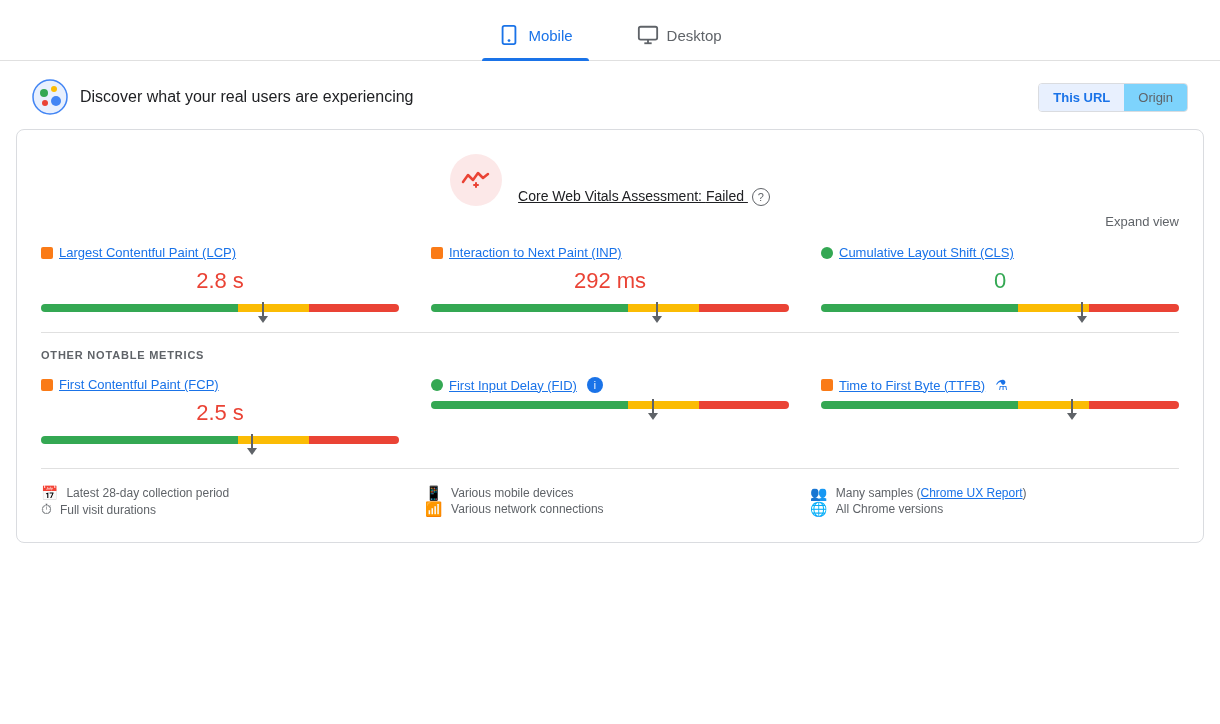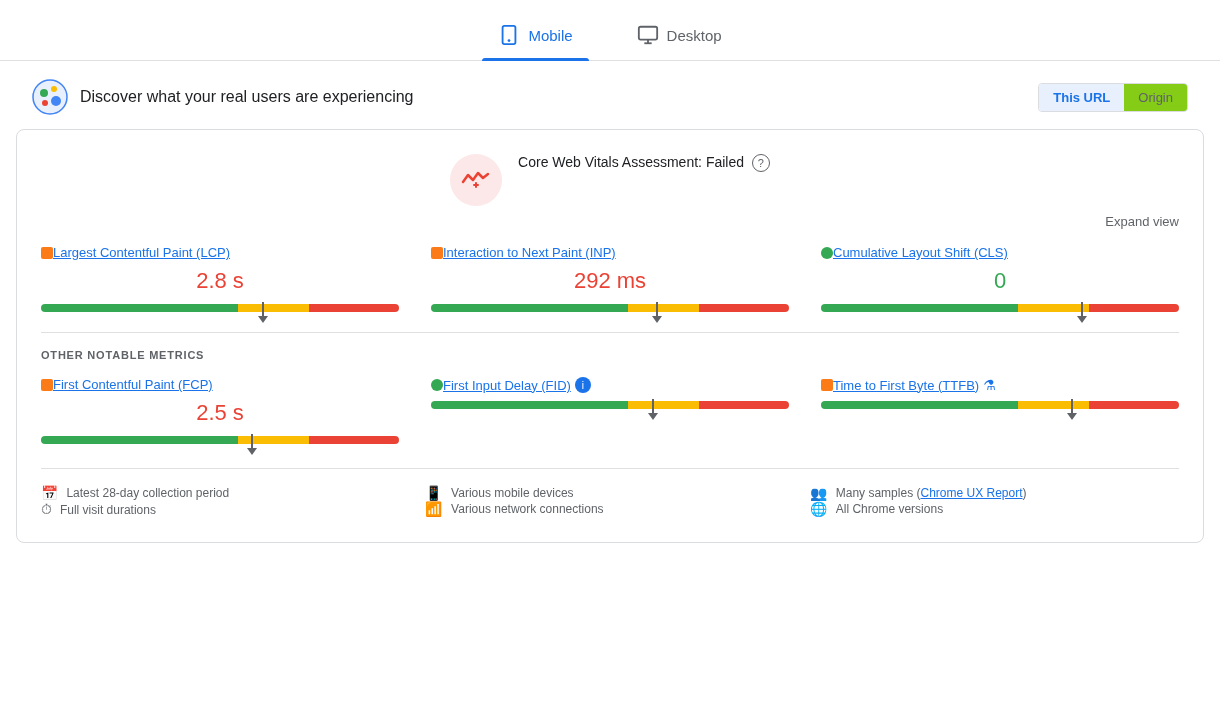--- a/index.html
+++ b/index.html
@@ -74,21 +74,21 @@
     }
     .url-toggle {
       display: flex;
       border: 1px solid #dadce0;
       border-radius: 4px;
       overflow: hidden;
     }
     .url-toggle button {
       padding: 6px 14px;
       border: none;
-      background: #84cc16;
+      background: #7dd3fc;
       cursor: pointer;
       font-size: 13px;
       color: #5f6368;
     }
     .url-toggle button.active {
       background: #e8f0fe;
       color: #1a73e8;
       font-weight: 700;
     }
 
@@ -97,23 +97,24 @@
       margin: 0 16px 16px;
       border: 1px solid #dadce0;
       border-radius: 8px;
       padding: 24px;
     }
 
     
     .assessment-header {
       display: flex;
       justify-content: center;
-      align-items: flex-start;
+      align-items: flex-end;
       gap: 16px;
       margin-bottom: 8px;
+      text-decoration: underline;
     }
     .assessment-icon-circle {
       width: 52px;
       height: 52px;
       border-radius: 50%;
       background: #fce8e8;
       display: flex;
       align-items: center;
       justify-content: center;
     }
@@ -142,20 +143,21 @@
     .metrics-grid {
       display: grid;
       grid-template-columns: 1fr 1fr 1fr;
       gap: 24px 32px;
       margin-bottom: 20px;
     }
     .metric-item {}
     .metric-label-row {
       display: flex;
       align-items: center;
+      gap: 6px;
       margin-bottom: 8px;
     }
     .metric-dot {
       width: 12px;
       height: 12px;
       border-radius: 2px;
       flex-shrink: 0;
     }
     .metric-dot.orange { background: #fa7b17; }
     .metric-dot.green { background: #34a853; border-radius: 50%; }

